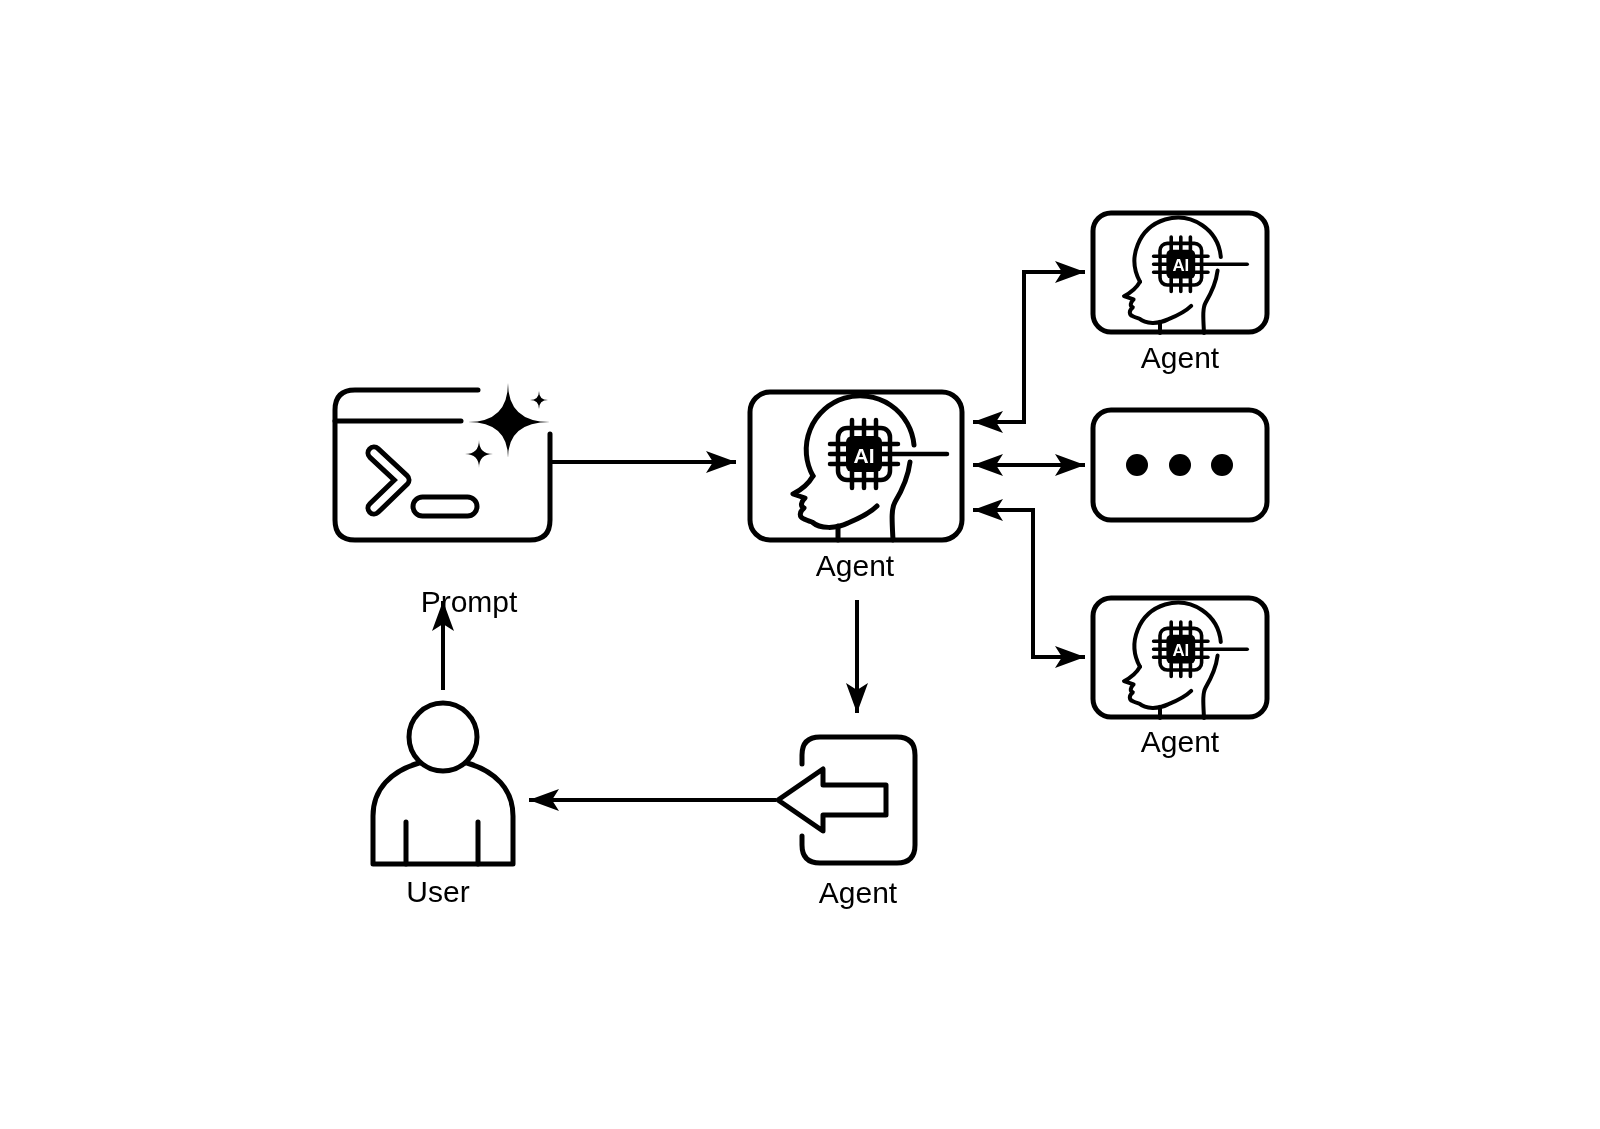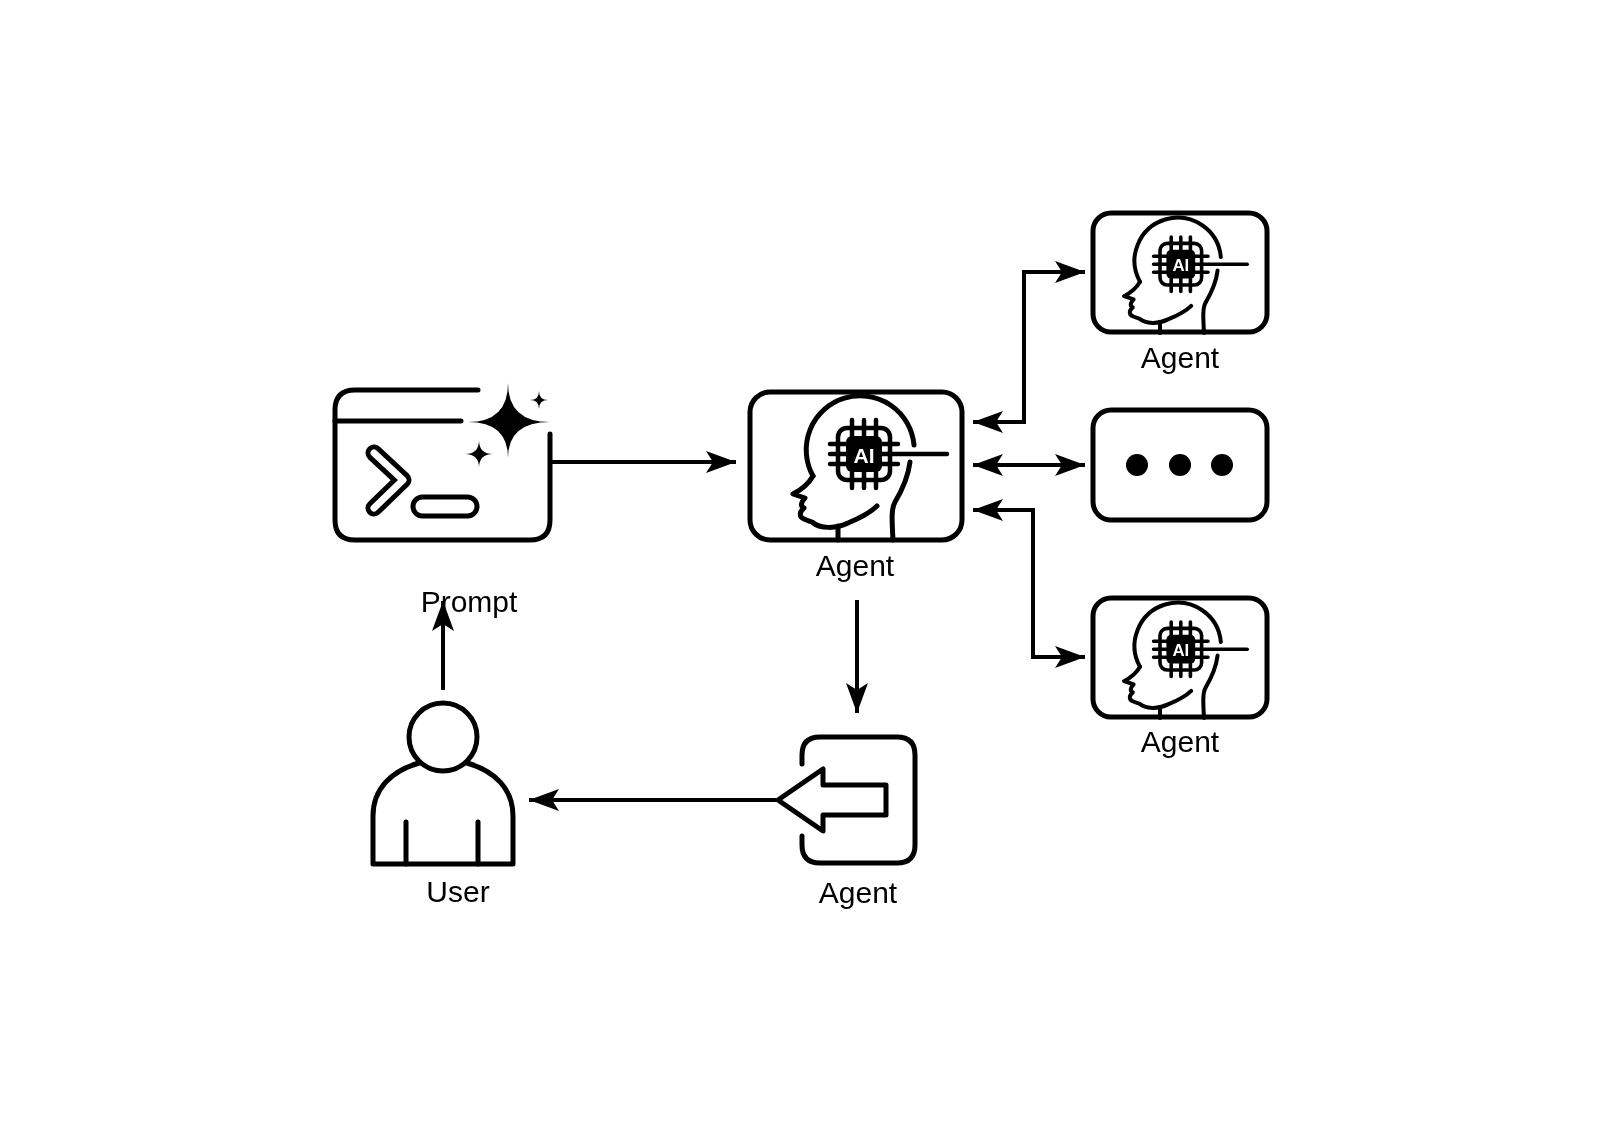--- a/index.html
+++ b/index.html
@@ -108,16 +108,16 @@
     <g>
       <path d="M 802,764 L 802,755 Q 802,737 820,737 L 897,737 Q 915,737 915,755 L 915,845 Q 915,863 897,863 L 820,863 Q 802,863 802,845 L 802,836" fill="none" stroke="#000" stroke-width="5" stroke-linecap="round"></path>
       <path d="M 778,800 L 823,769 L 823,785 L 886,785 L 886,815 L 823,815 L 823,831 Z" fill="#fff" stroke="#000" stroke-width="5" stroke-linejoin="round"></path>
     </g>
   </svg>
 
   <div class="node-label" style="left:469px; top:551px;margin-top:36px;">Prompt</div>
   <div class="node-label" style="left:855px; top:551px;">Agent</div>
   <div class="node-label" style="left:1180px; top:343px;">Agent</div>
   <div class="node-label" style="left:1180px; top:727px;">Agent</div>
-  <div class="node-label" style="left:458px; top:877px;">User</div>
+  <div class="node-label" style="left:438px; top:877px;">User</div>
   <div class="node-label" style="left:858px; top:878px;">Agent</div>
 
 </div>
 
 </body></html>

